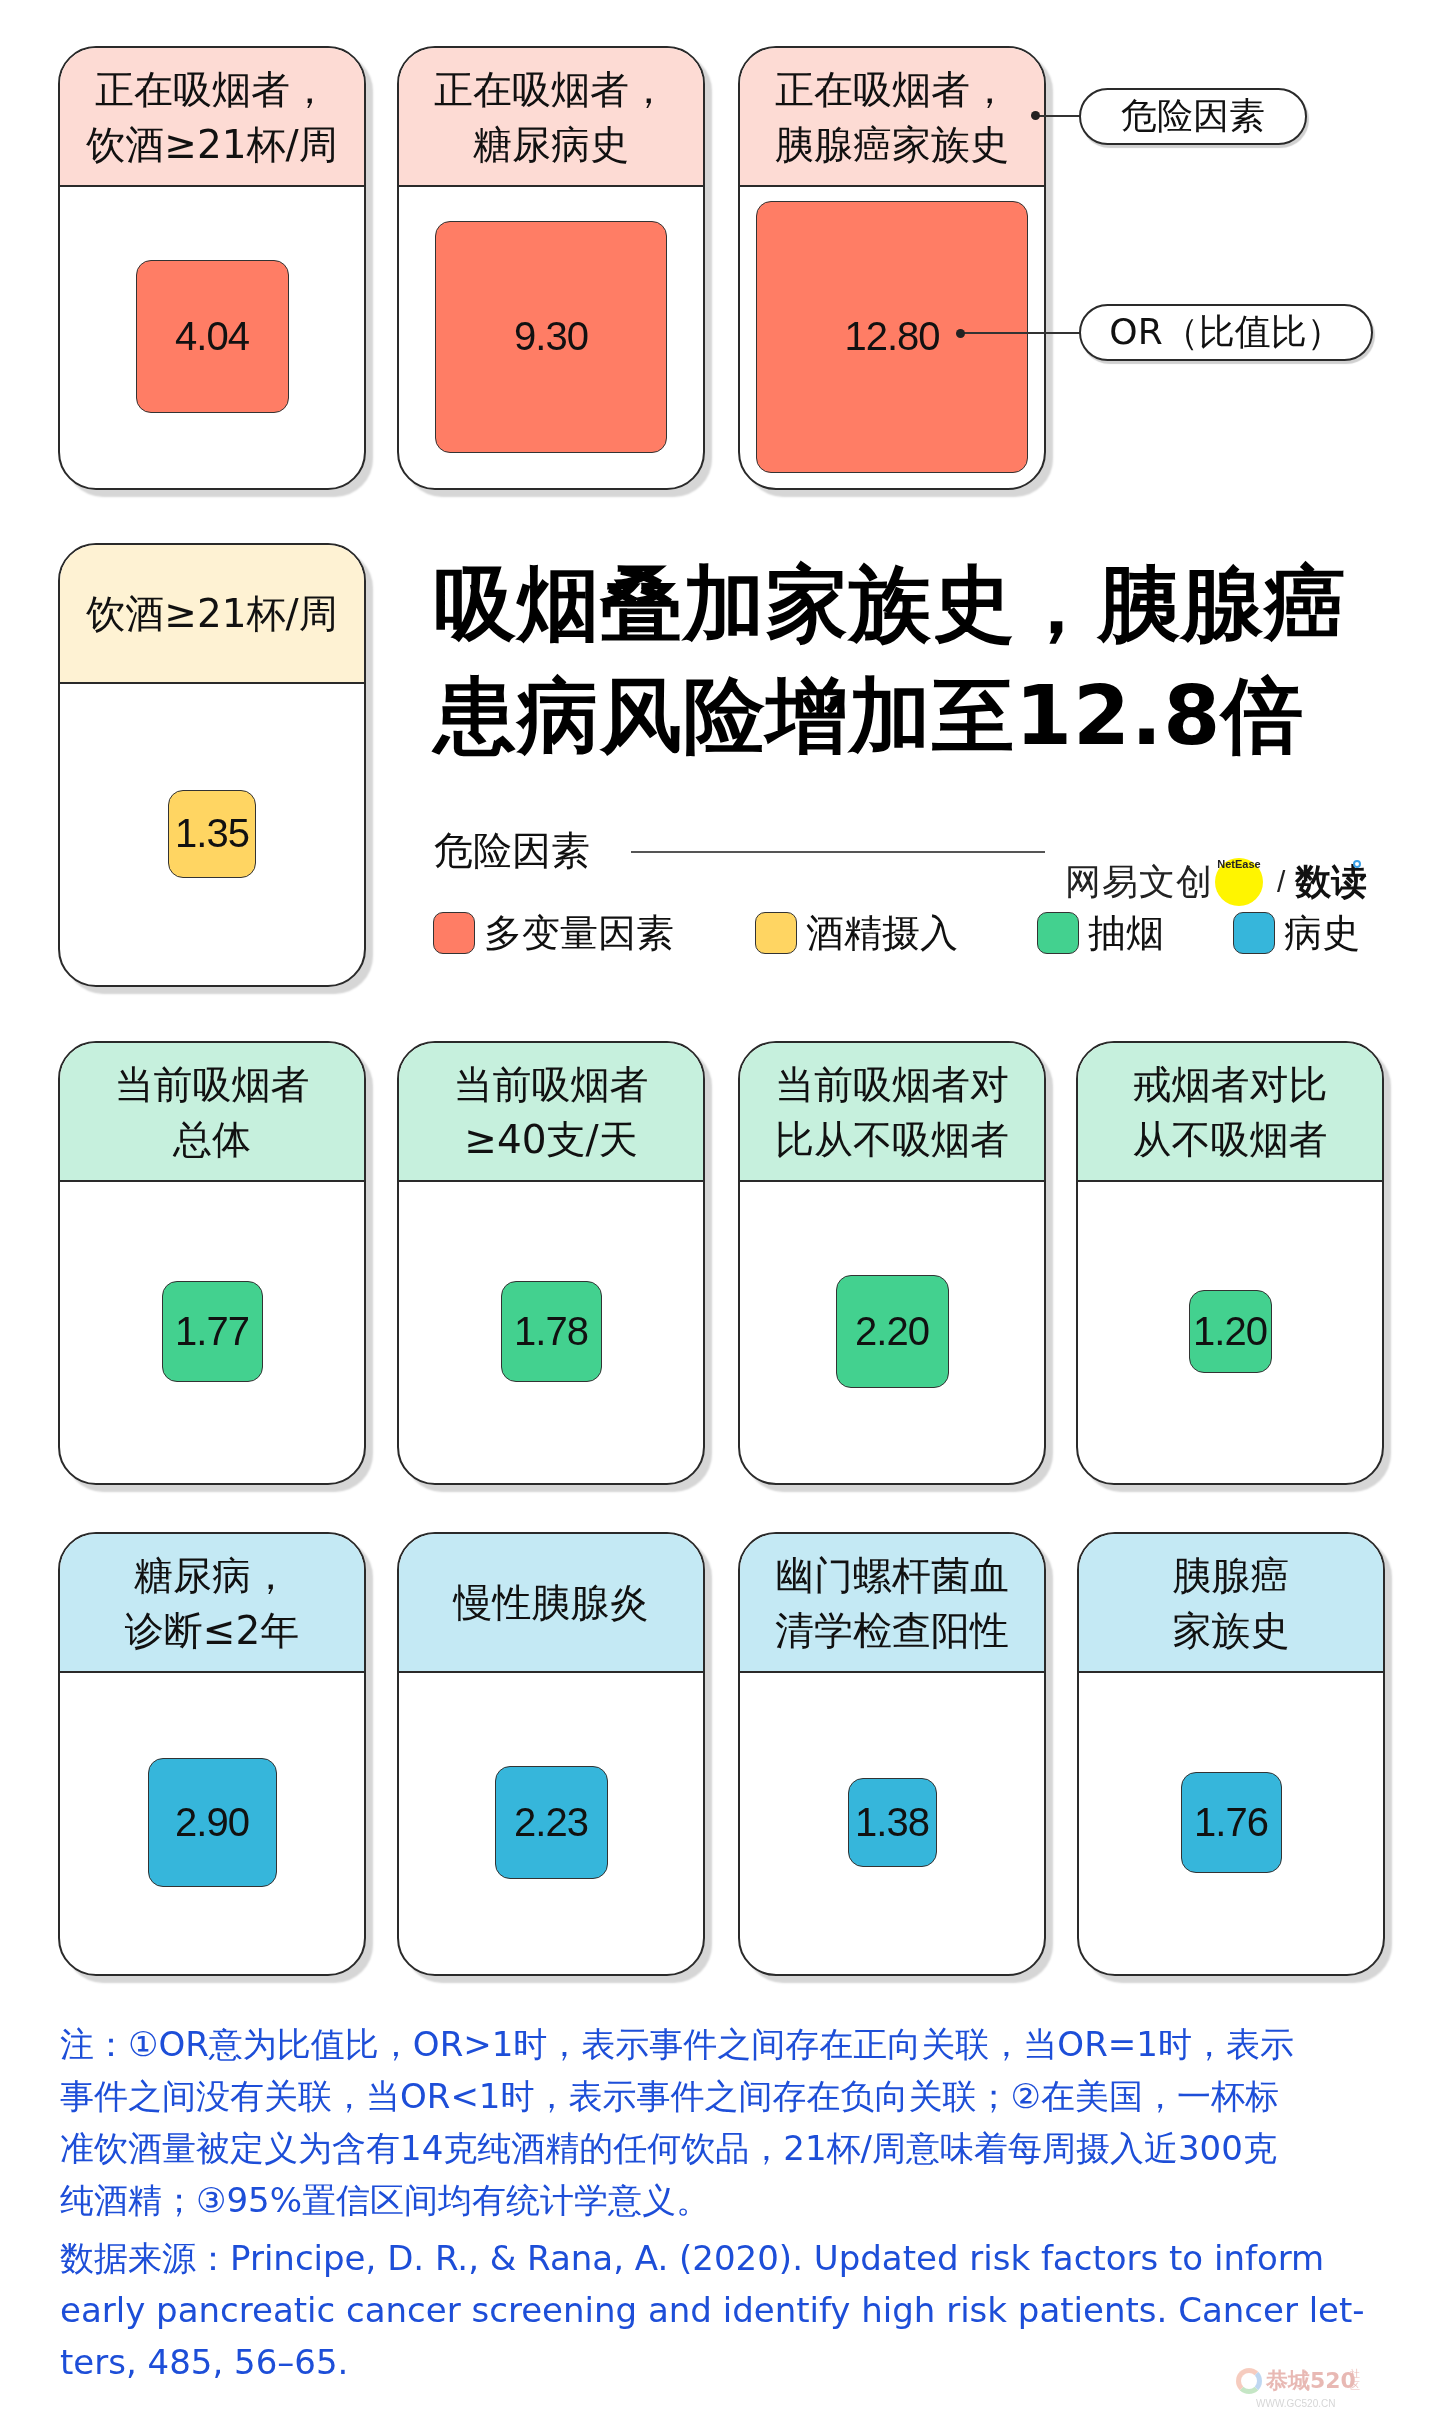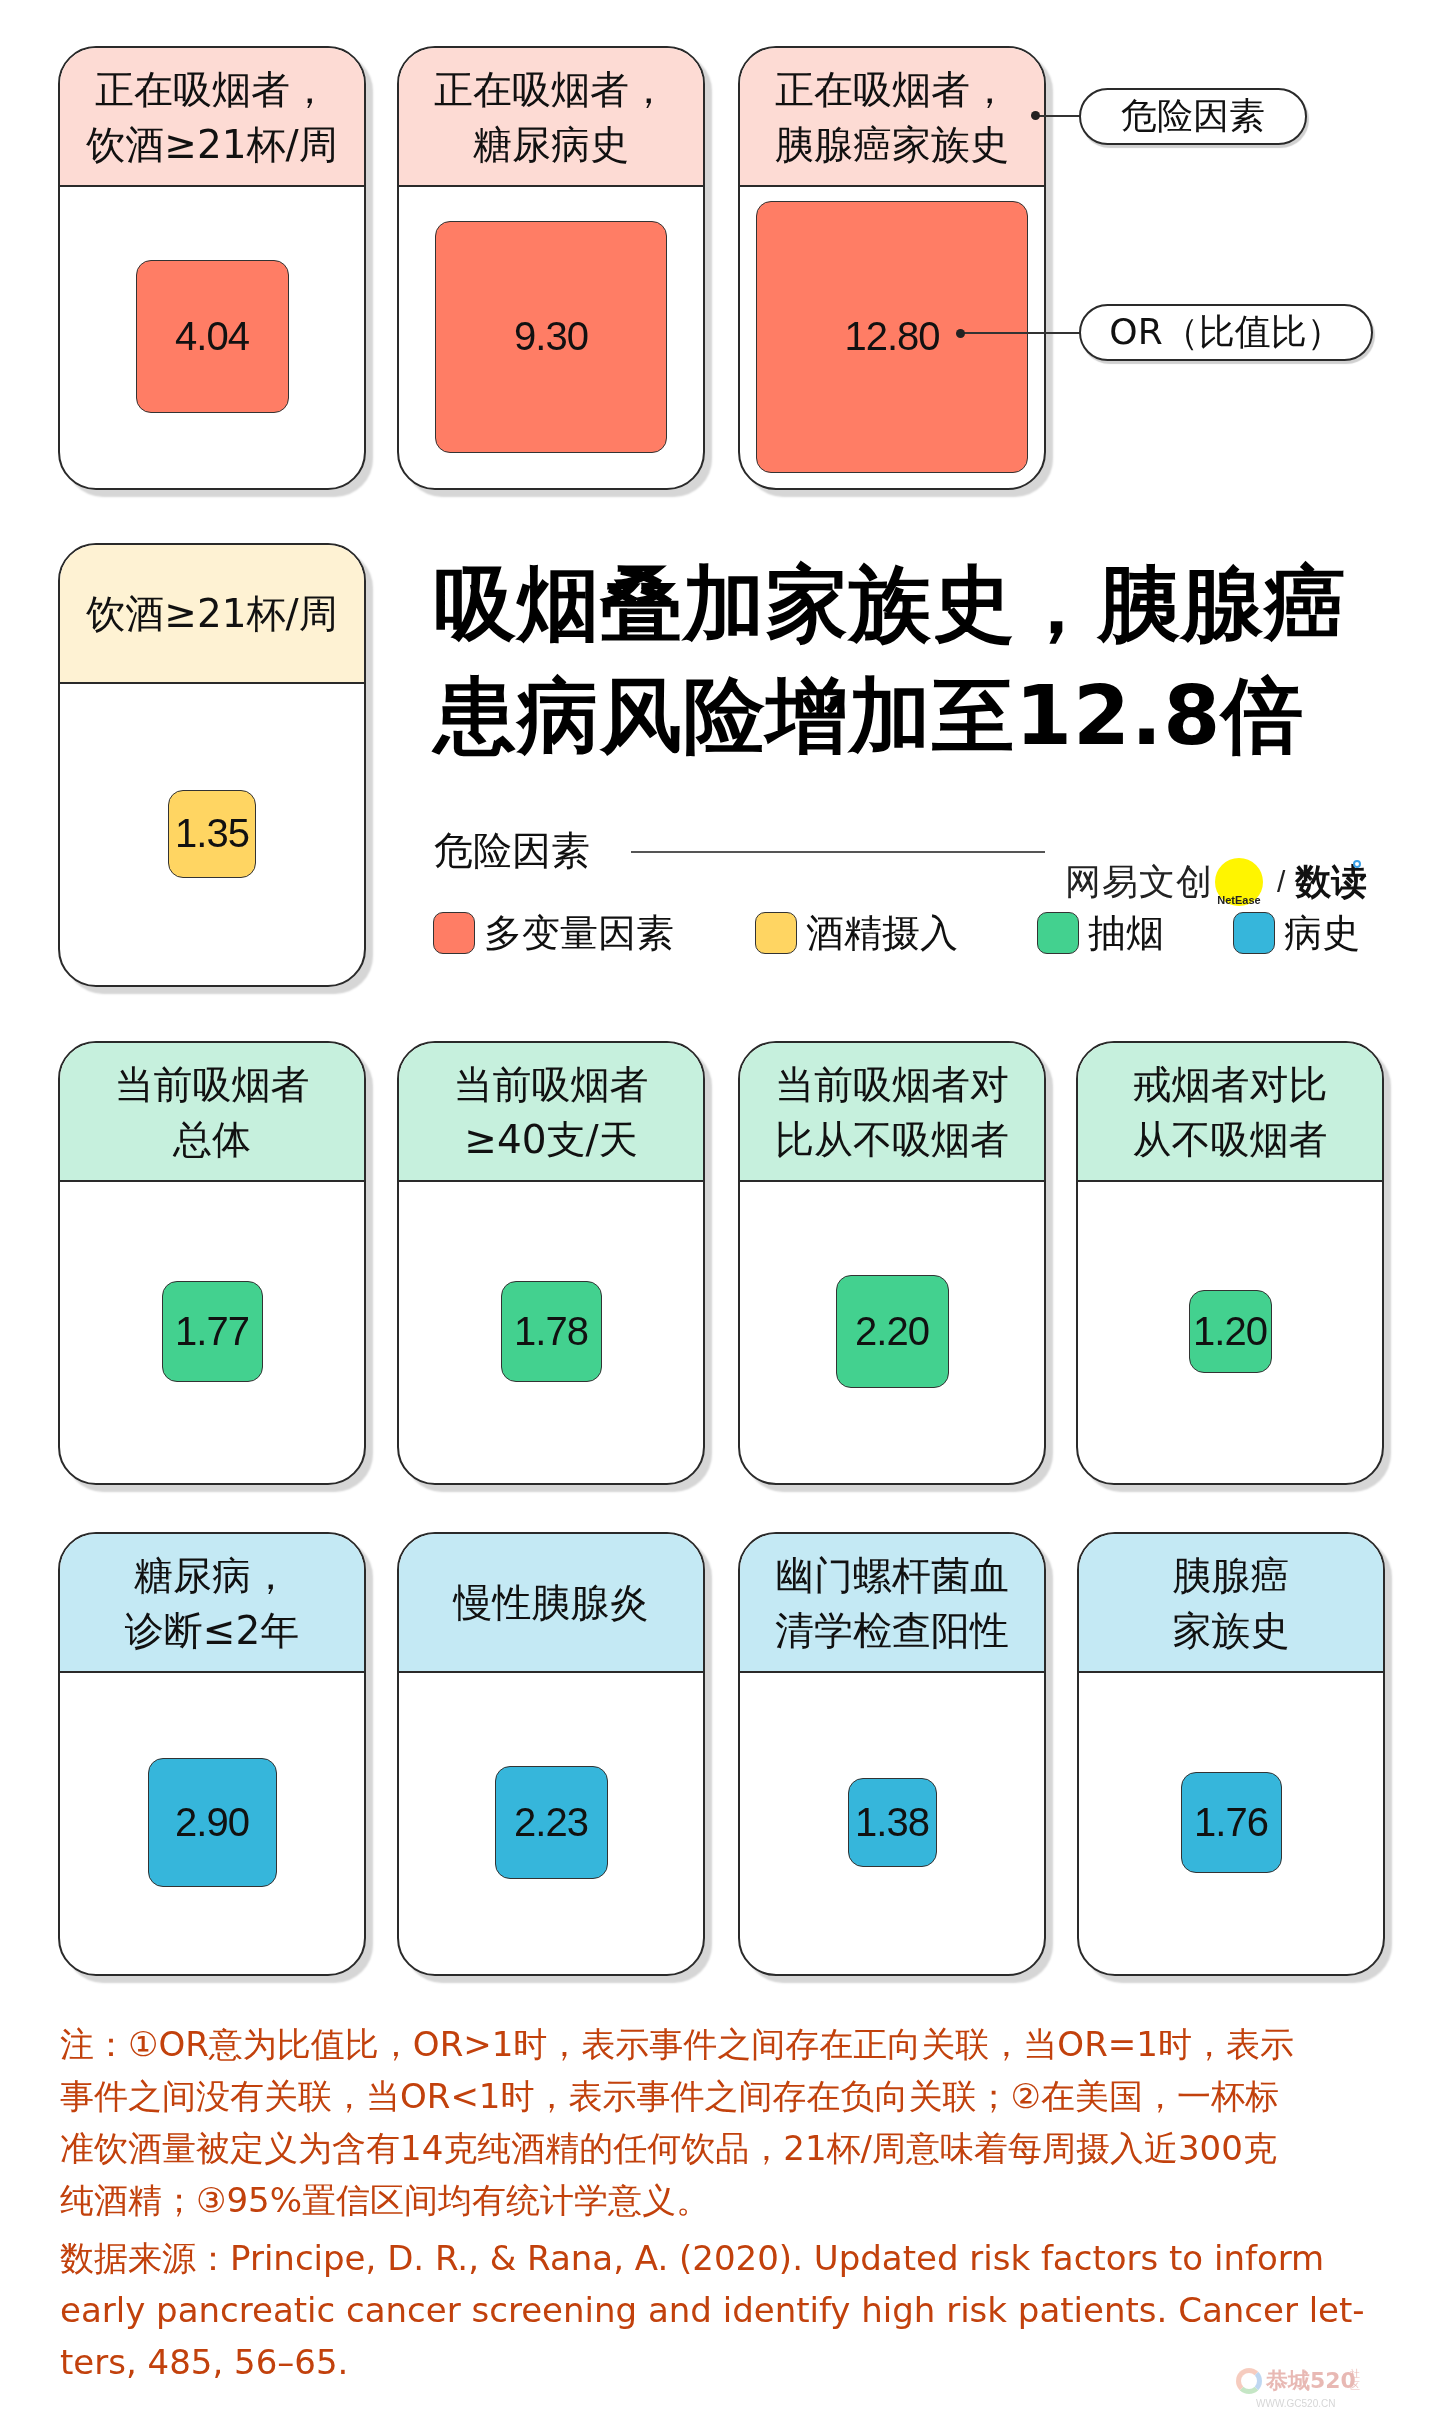--- a/index.html
+++ b/index.html
@@ -49,32 +49,32 @@
       white-space: nowrap; letter-spacing: 1px;
     }
     .legend-head {
       position: absolute; left: 434px; top: 826px; font-size: 39px; line-height: 50px; color: #111;
     }
     .legend-rule { position: absolute; left: 631px; top: 851px; width: 414px; height: 2px; background: #555; }
     .brand { position: absolute; left: 1065px; top: 854px; height: 56px; display: flex; align-items: center; }
     .brand-cn { font-size: 36px; color: #222; letter-spacing: 1px; }
     .brand-badge {
       width: 48px; height: 48px; border-radius: 50%; margin-left: 2px;
-      display: flex; align-items: flex-end; justify-content: center; overflow: visible;
+      display: flex; align-items: flex-start; justify-content: center; overflow: visible;
     }
     .brand-badge span { font-family: "Liberation Sans", sans-serif; font-size: 11px; font-weight: bold; color: #222; white-space: nowrap; }
     .brand-slash { font-family: "Liberation Sans", sans-serif; font-size: 30px; color: #222; margin: 0 10px 0 14px; }
     .brand-col { font-size: 36px; color: #111; font-weight: bold; position: relative; }
     .brand-col-dot { position: absolute; right: 6px; top: 2px; width: 8px; height: 8px; border-radius: 50%; border: 2px solid #3aa0e6; box-sizing: border-box; }
     .legend-item { position: absolute; top: 912px; display: flex; align-items: center; height: 42px; }
     .swatch { width: 42px; height: 42px; box-sizing: border-box; border: 1.5px solid #333; border-radius: 10px; margin-right: 9px; }
     .legend-label { font-size: 38px; line-height: 42px; color: #111; white-space: nowrap; }
     .notes, .source {
       position: absolute; left: 60px; width: 1370px;
-      font-size: 34px; line-height: 52px; color: #c2410c;
+      font-size: 34px; line-height: 52px; color: #1d4ed8;
     }
     .notes { top: 2018px; }
     .source { top: 2232px; }
     .line { white-space: nowrap; display: block; }
     .watermark {
       position: absolute; left: 1236px; top: 2366px; width: 130px; height: 44px; opacity: 0.35;
     }
     .wm-logo {
       position: absolute; left: 0; top: 2px; width: 26px; height: 26px; border-radius: 50%;
       border: 5px solid #e8704a; border-right-color: #4a90d9; border-bottom-color: #5cb85c; box-sizing: border-box;

